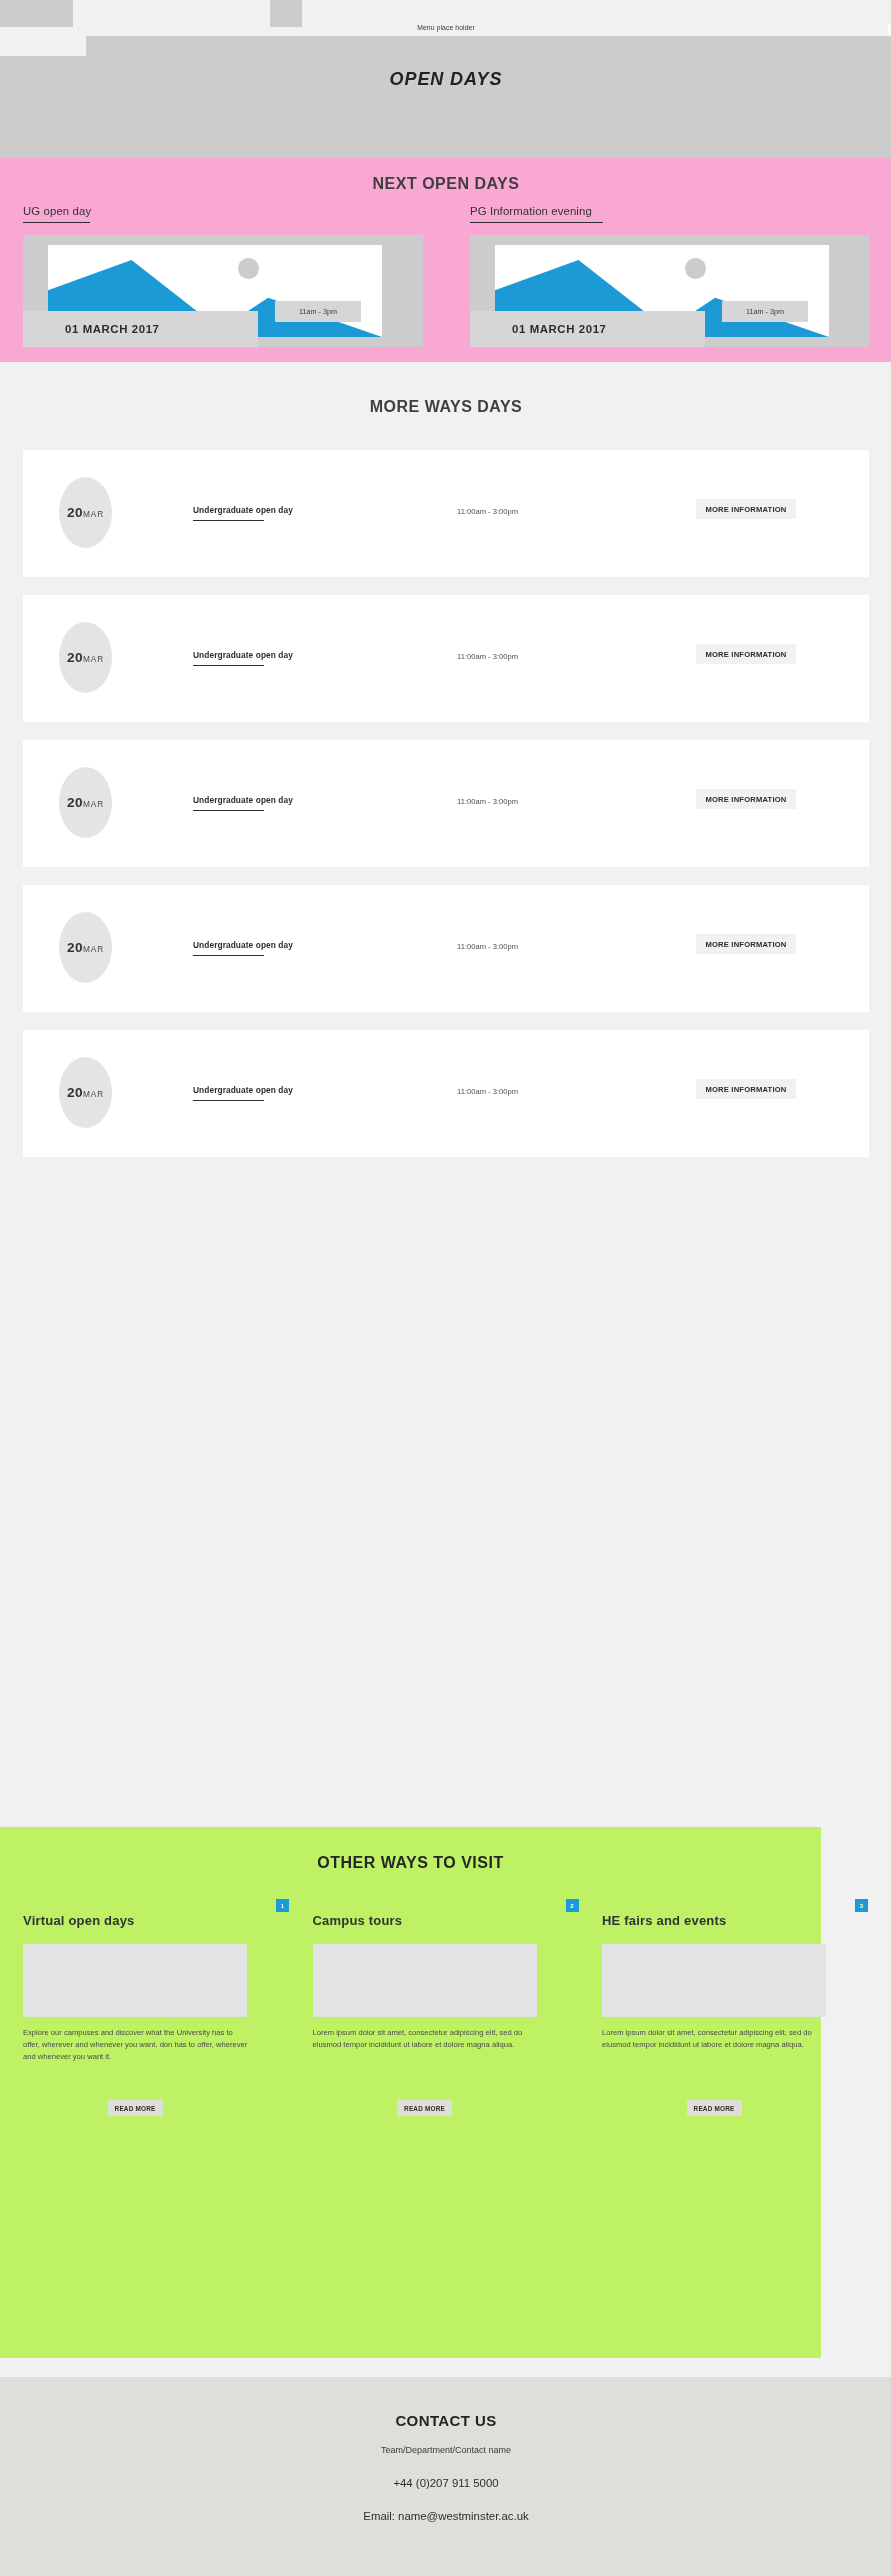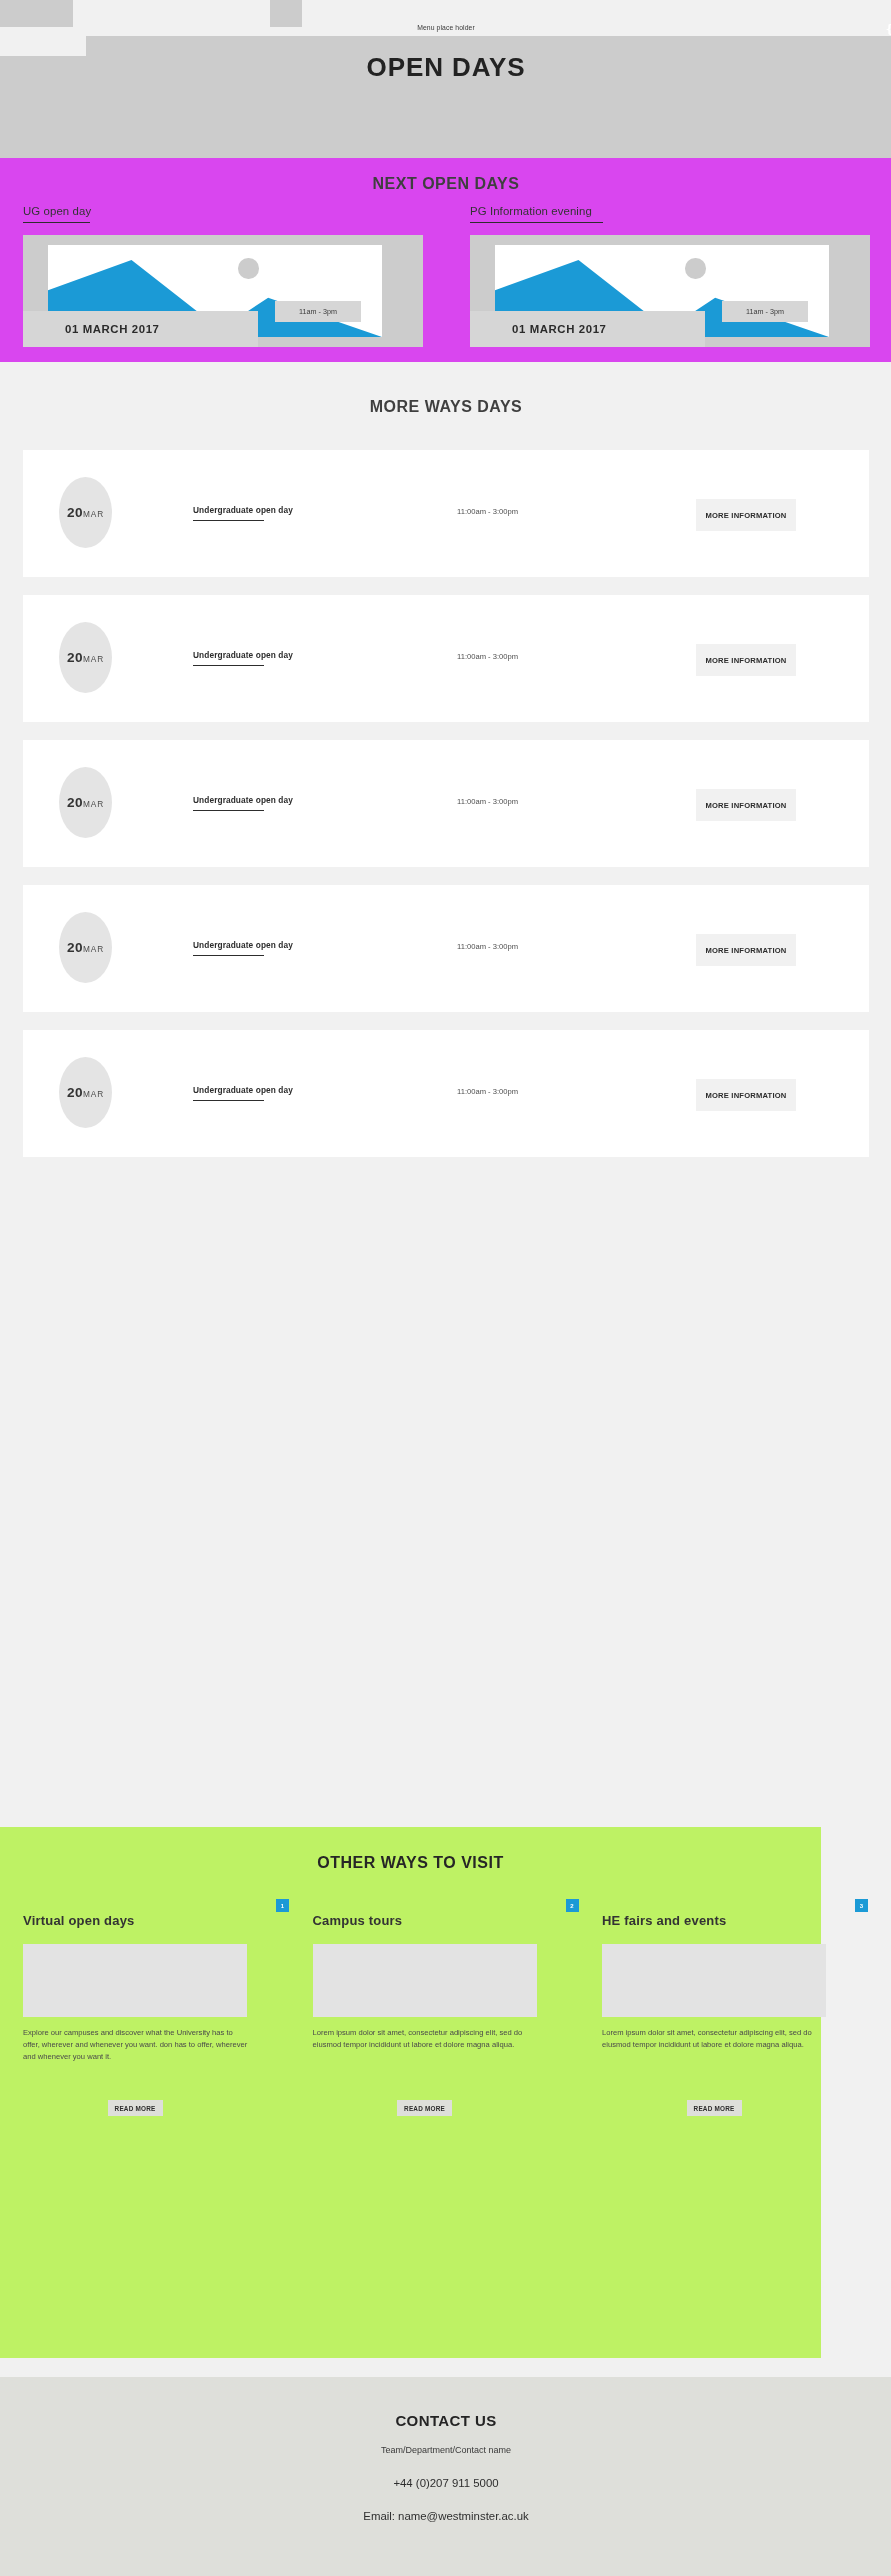--- a/index.html
+++ b/index.html
@@ -62,45 +62,46 @@
   .hero {
     position: absolute;
     left: 0; top: 36px;
     width: 892px;
     height: 122px;
     background: #cccccc;
     z-index: 2;
   }
   .hero-title {
     position: absolute;
-    top: 16px;
+    top: 33px;
     left: 0; right: 0;
     text-align: center;
-    font-size: 26px;
+    font-size: 18px;
     font-weight: bold;
     letter-spacing: 0.9px;
     color: #222222;
+    font-style: italic;
   }
 
   
   .section-title {
     text-align: center;
     font-size: 16px;
     font-weight: bold;
     letter-spacing: 0.5px;
     color: #3f3f3f;
   }
 
   
   .next-section {
     position: absolute;
     left: 0; top: 158px;
     width: 892px;
     height: 205px;
-    background: #d946ef;
+    background: #f9a8d4;
   }
   .next-title {
     position: absolute;
     top: 16.7px; left: 0; right: 0;
   }
   .next-cards {
     position: absolute;
     top: 47px;
     left: 23px;
     width: 846px;
@@ -244,21 +245,21 @@
     left: 434px;
     top: 57px;
     font-size: 7.6px;
     color: #4f4f4f;
   }
   .event-btn {
     position: absolute;
     left: 673px;
     top: 49px;
     width: 100px;
-    height: 32px;
+    height: 20px;
     background: #f1f1f1;
     border: none;
     font-family: "Liberation Sans", sans-serif;
     font-size: 7.6px;
     font-weight: bold;
     letter-spacing: 0.2px;
     color: #2c2c2c;
     cursor: pointer;
   }
 

